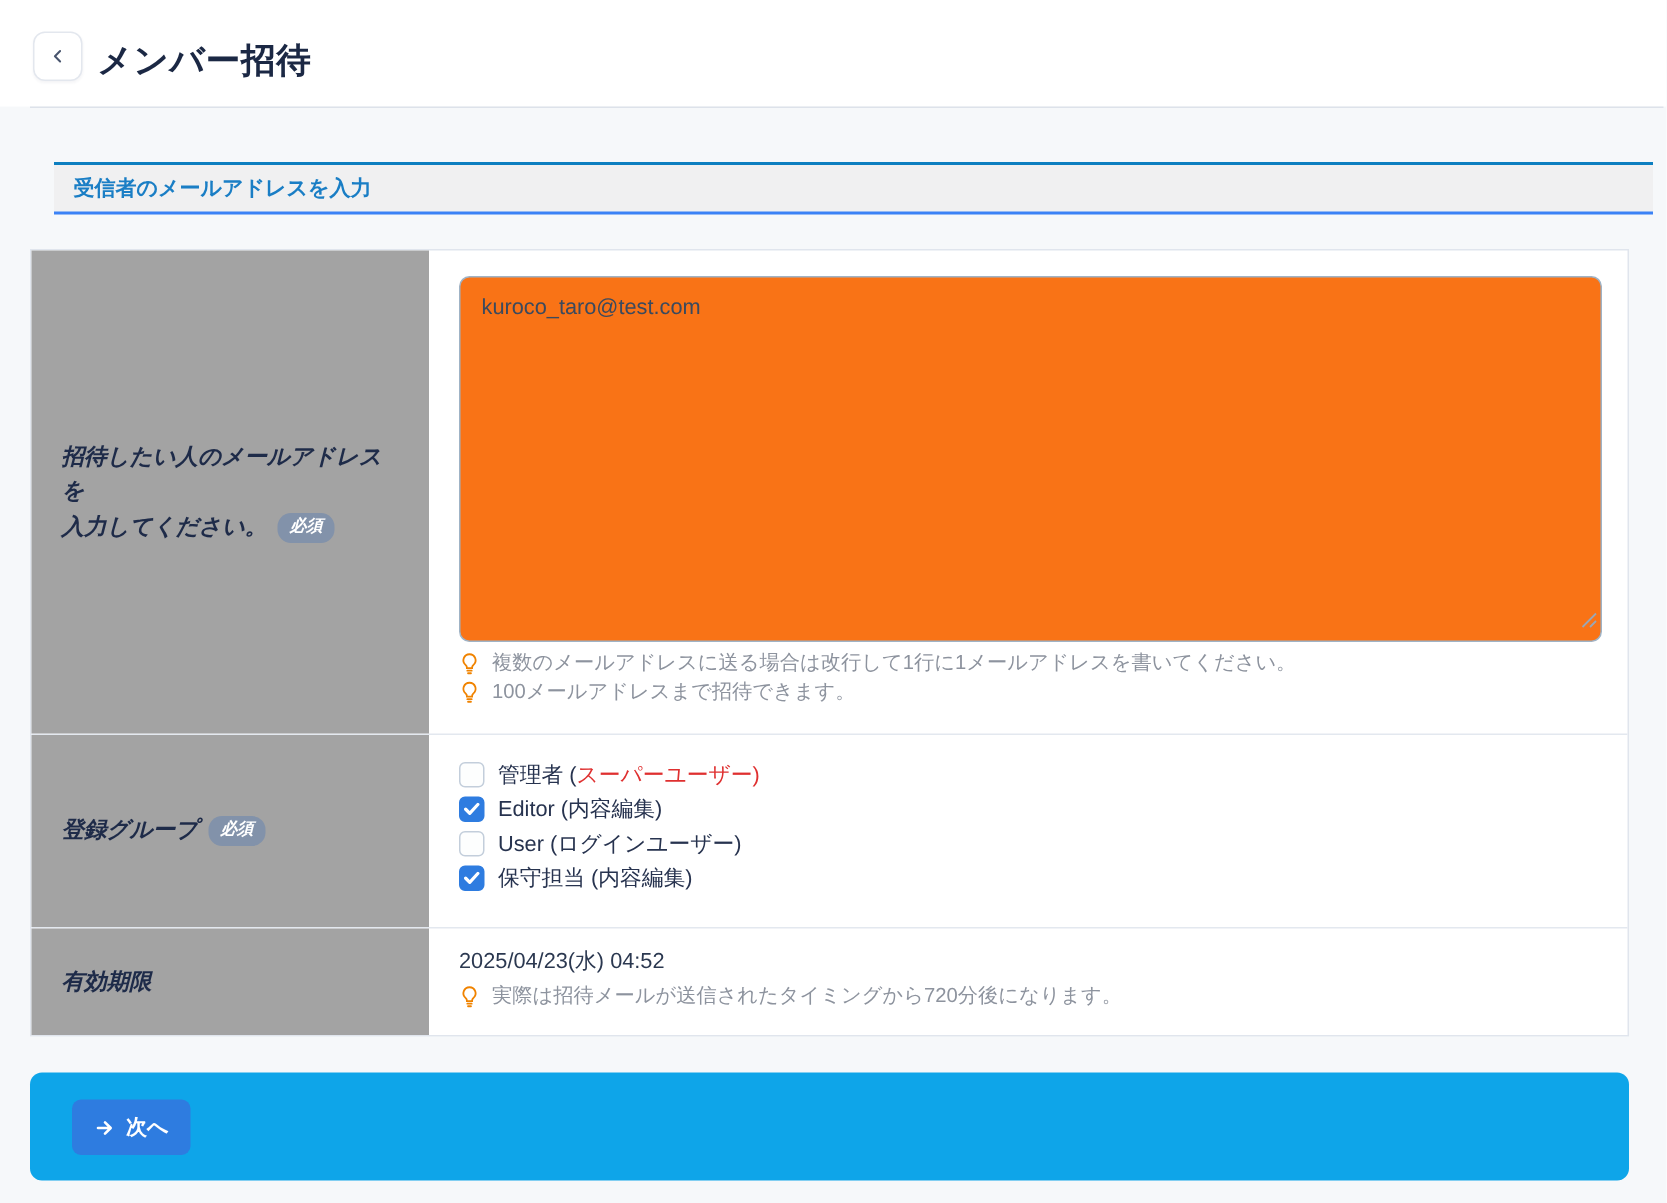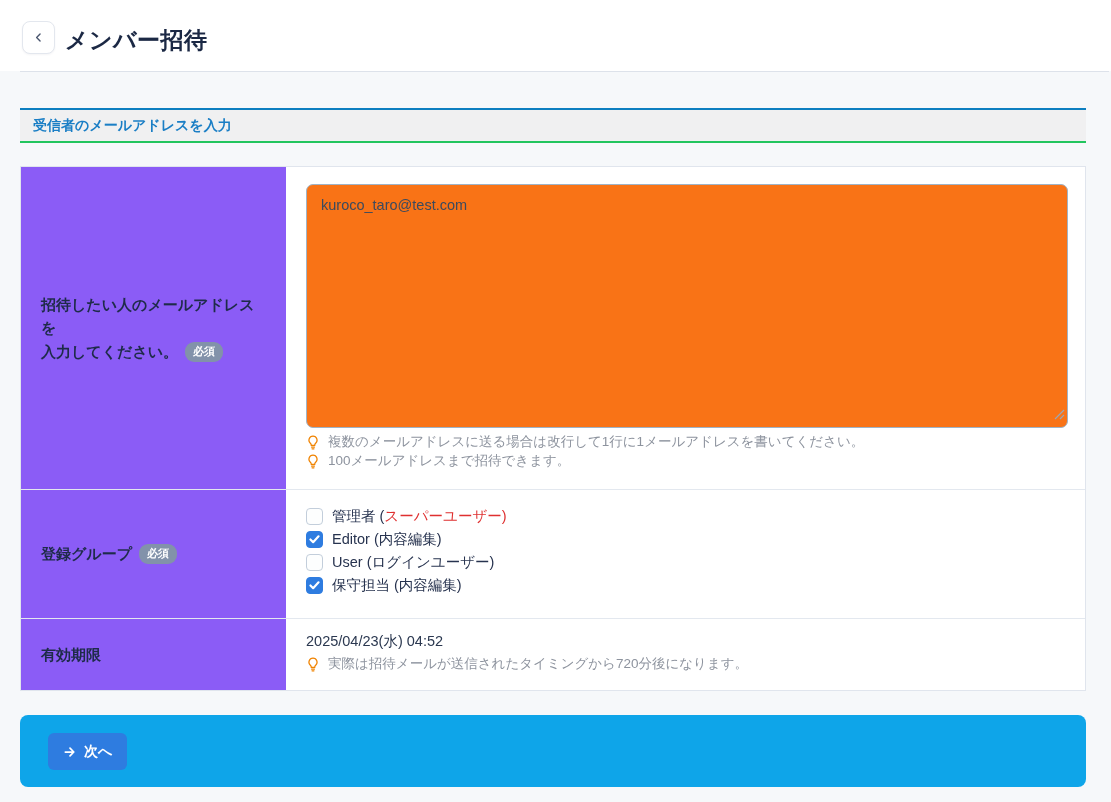--- a/index.html
+++ b/index.html
@@ -27,38 +27,38 @@
     position:absolute; left:65px; top:25px;
     font-size:23px; font-weight:700; color:#1b2844; letter-spacing:.5px;
   }
   .header-divider {
     position:absolute; left:20px; top:71px; width:1089px; height:1px;
     background:#dde2ea;
   }
 
   
   .section-bar {
-    position:absolute; left:20px; top:108px; width:1066px; height:35px;
+    position:absolute; left:36px; top:108px; width:1066px; height:35px;
     background:#f0f0f1;
-    border-top:2px solid #0d7fc0; border-bottom:2px solid #22c55e;
+    border-top:2px solid #0d7fc0; border-bottom:2px solid #3b82f6;
     display:flex; align-items:center; padding-left:13px;
   }
   .section-bar span { font-size:14px; font-weight:700; color:#1a7ec5; }
 
   
   .form-table {
     position:absolute; left:20px; top:166px; width:1066px;
     background:#ffffff; border:1px solid #e0e5ed;
   }
   .form-row { display:flex; }
   .form-row + .form-row { border-top:1px solid #e3e8ef; }
   .label-cell {
-    width:265px; flex:0 0 265px; background:#8b5cf6;
+    width:265px; flex:0 0 265px; background:#a3a3a3;
     display:flex; align-items:center; padding:0 18px 0 20px;
-    font-size:15px; font-weight:700; color:#1e2b49; line-height:1.55;
+    font-size:15px; font-weight:700; color:#1e2b49; line-height:1.55;font-style:italic;
   }
   .content-cell { flex:1; padding:0 17px 0 20px; }
 
   .badge {
     display:inline-block; background:#8292aa; color:#ffffff;
     font-size:11px; font-weight:700; line-height:1;
     padding:4px 8px 5px; border-radius:9px; margin-left:7px;
     vertical-align:2px; white-space:nowrap;
   }
 

